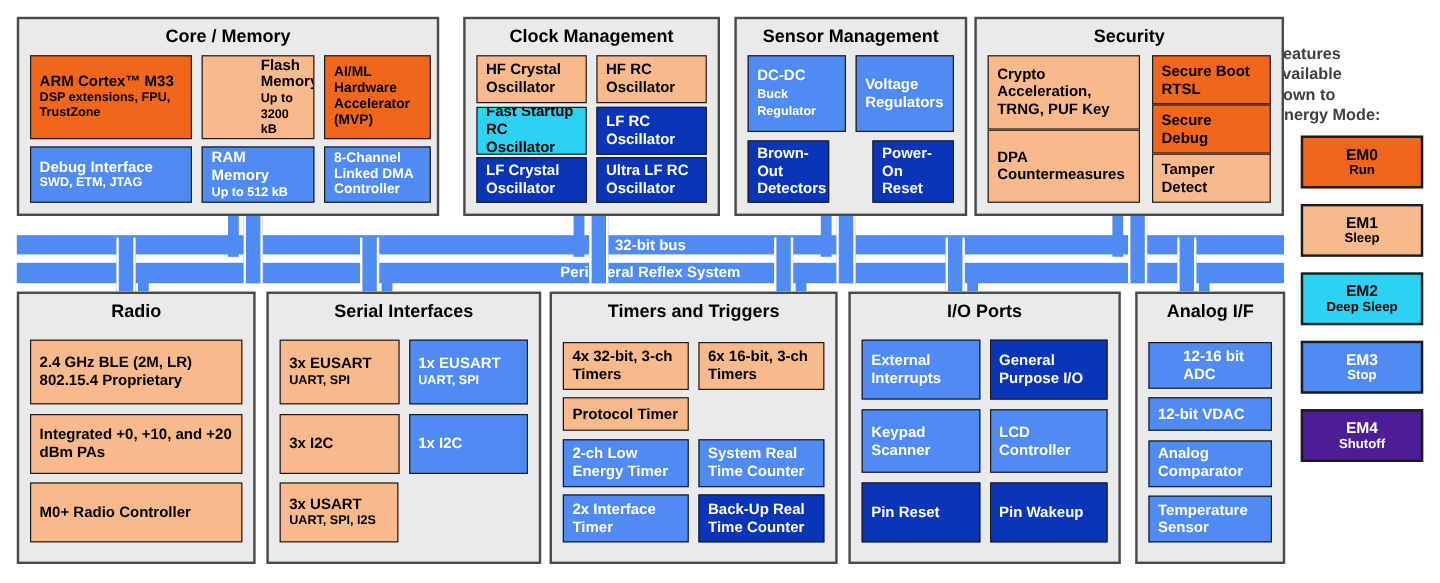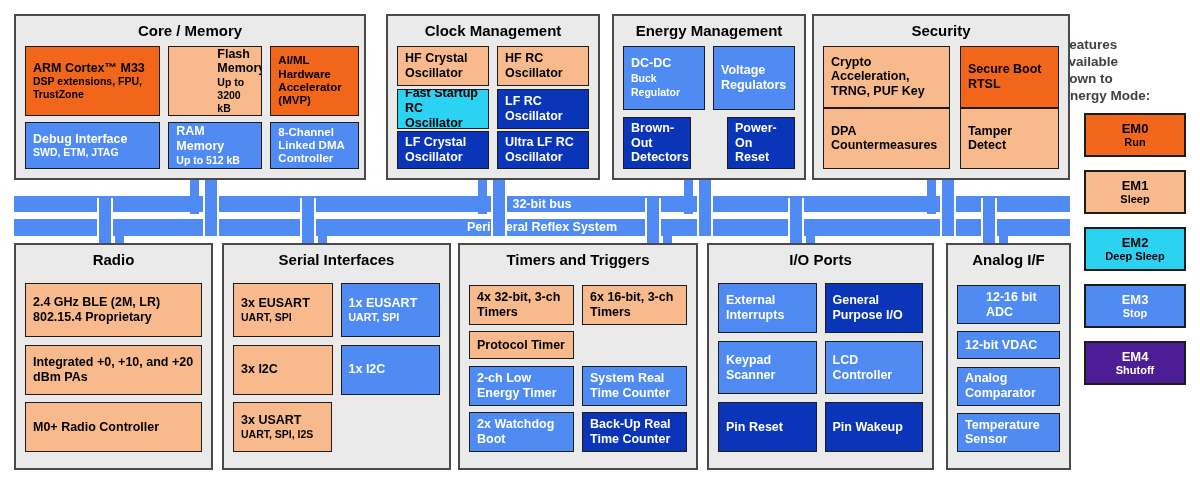--- a/index.html
+++ b/index.html
@@ -154,21 +154,21 @@
           <div class="block v-navy" style="flex: 1 1 0px;">
             <span class="bt">LF Crystal Oscillator</span>
           </div>
           <div class="block v-navy" style="flex: 1 1 0px; align-items: flex-end;">
             <span class="bt">Ultra LF RC Oscillator</span>
           </div>
         </div>
       </div>
   </div>
   <div class="sec sec-energy">
-    <div class="sec-title">Energy Management</div>
+    <div class="sec-title">Sensor Management</div>
     <div class="sec-body">
         <div class="brow" style="height: 64px;">
           <div class="block v-blue" style="flex: 1 1 0px;">
             <span class="bt">DC-DC<span class="bi"> Buck Regulator</span></span>
           </div>
           <div class="block v-blue" style="flex: 1 1 0px;">
             <span class="bt">Voltage Regulators</span>
           </div>
         </div>
         <div class="brow" style="height: 52px; gap: 36px;">
@@ -189,20 +189,23 @@
             <span class="bt">Crypto Acceleration, TRNG, PUF Key</span>
           </div>
           <div class="block v-peach" style="flex: 1 1 0px; height: 50px;">
             <span class="bt">DPA Countermeasures</span>
           </div>
         </div>
         <div class="col" style="width: 42%;">
           <div class="block v-orange" style="flex: 1 1 0px; height: 36px;">
             <span class="bt">Secure Boot RTSL</span>
           </div>
+          <div class="block v-orange" style="flex: 1 1 0px; height: 27px;">
+            <span class="bt">Secure Debug</span>
+          </div>
           <div class="block v-peach" style="flex: 1 1 0px; height: 50px;">
             <span class="bt">Tamper Detect</span>
           </div>
         </div>
       </div>
   </div>
 
   <div class="sec sec-radio">
     <div class="sec-title">Radio</div>
     <div class="sec-body">
@@ -273,21 +276,21 @@
         <div class="brow" style="height: 40px;">
           <div class="block v-blue" style="flex: 1 1 0px;">
             <span class="bt">2-ch Low Energy Timer</span>
           </div>
           <div class="block v-blue" style="flex: 1 1 0px; justify-content: center;">
             <span class="bt">System Real Time Counter</span>
           </div>
         </div>
         <div class="brow" style="height: 40px;">
           <div class="block v-blue" style="flex: 1 1 0px;">
-            <span class="bt">2x Watchdog Boot</span>
+            <span class="bt">2x Interface Timer</span>
           </div>
           <div class="block v-navy" style="flex: 1 1 0px;">
             <span class="bt">Back-Up Real Time Counter</span>
           </div>
         </div>
       </div>
   </div>
   <div class="sec sec-io">
     <div class="sec-title">I/O Ports</div>
     <div class="sec-body">

